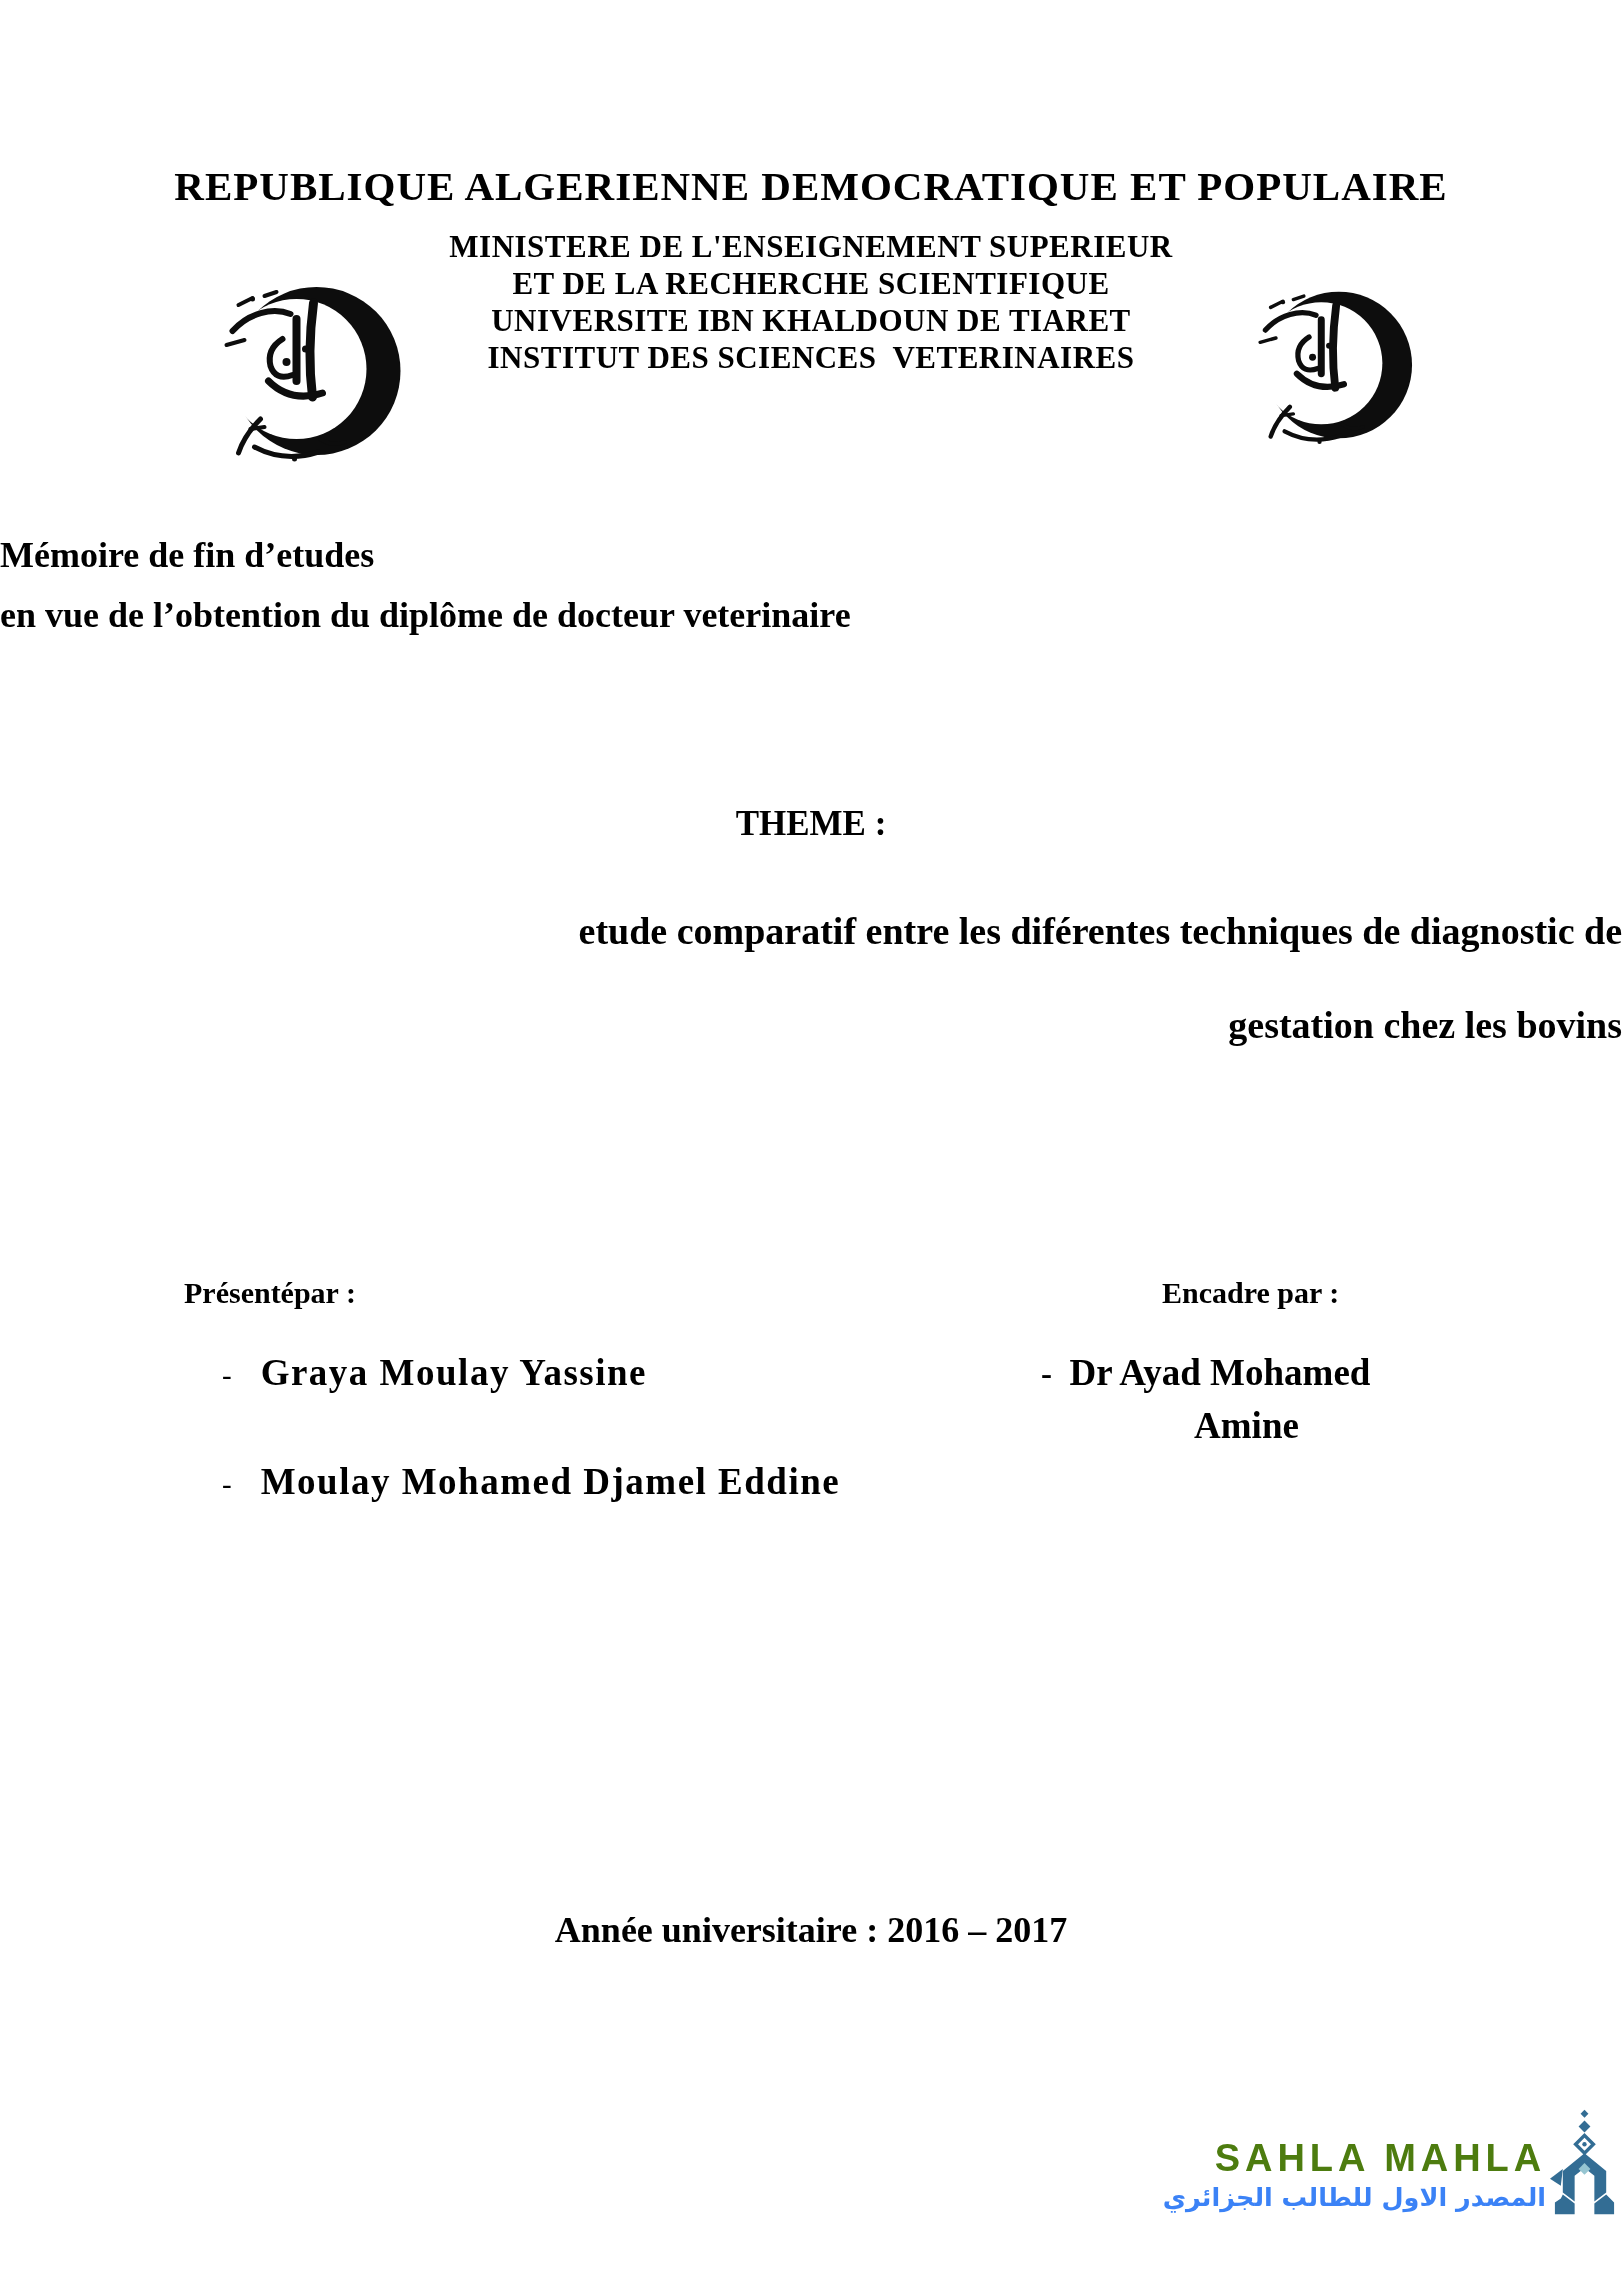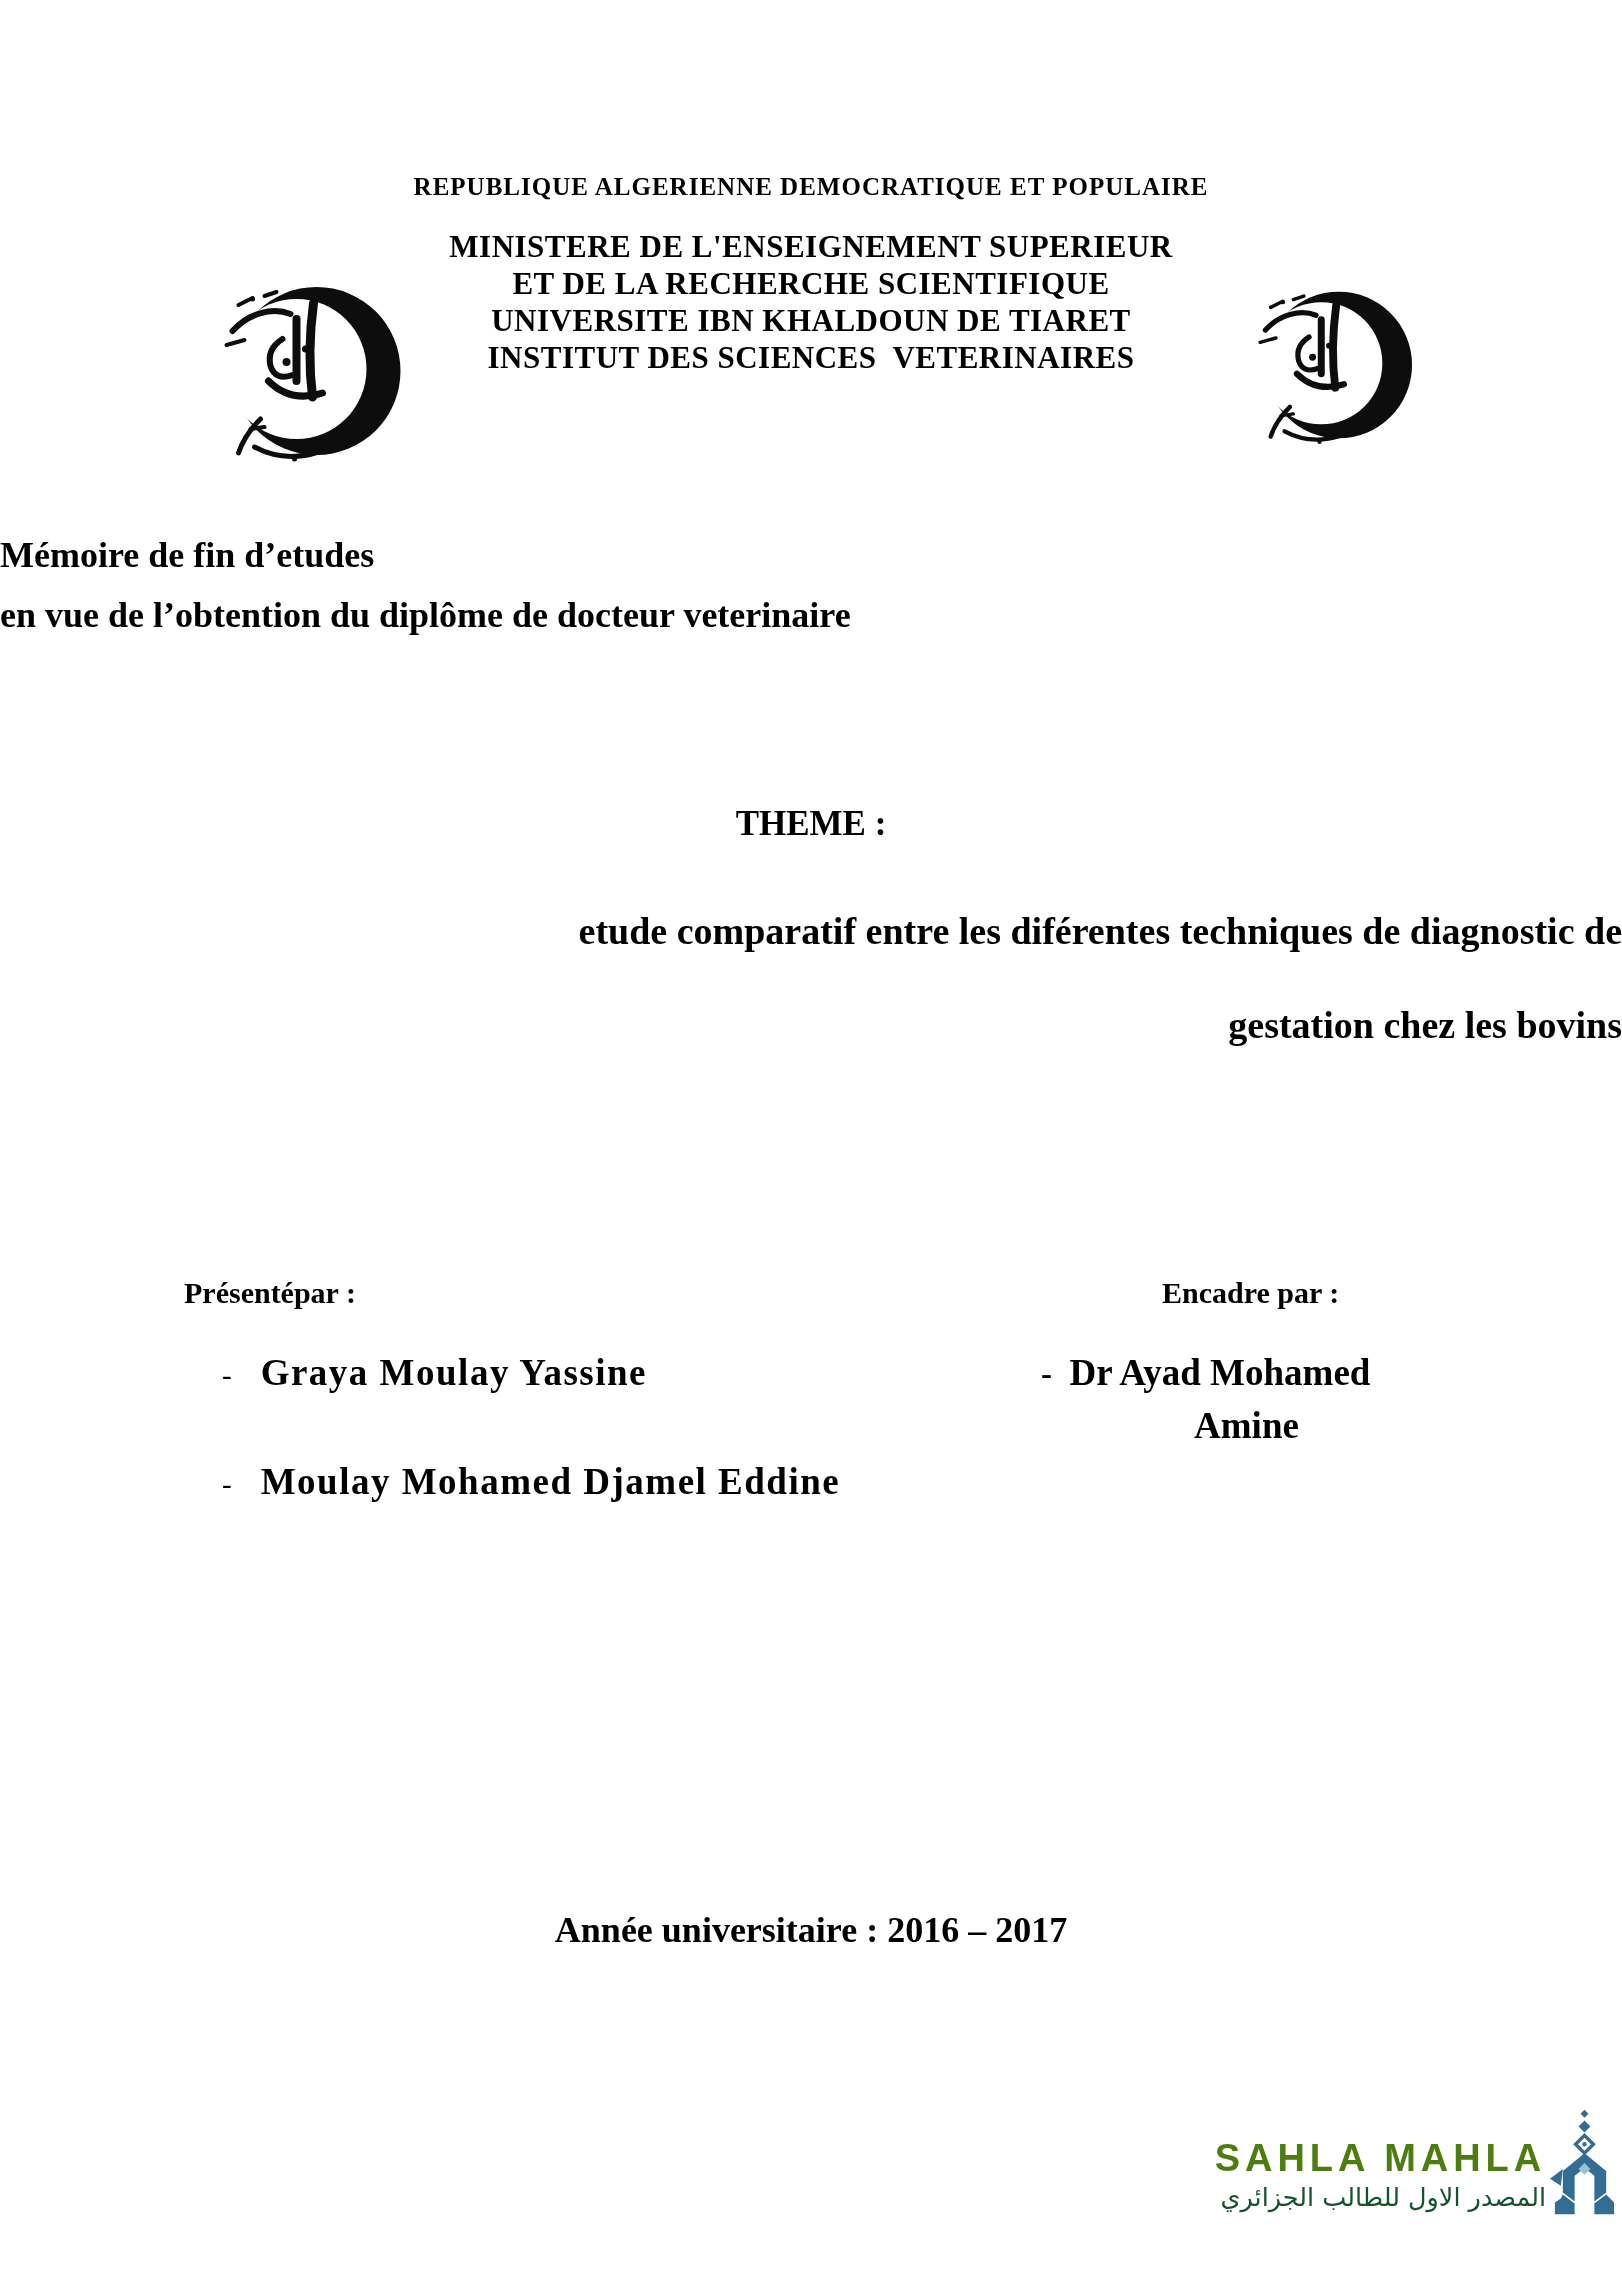--- a/index.html
+++ b/index.html
@@ -8,21 +8,21 @@
     width:1622px;height:2293px;
     margin:0 auto;
     background:#ffffff;
     overflow:hidden;
     font-family:"Liberation Serif", serif;
     color:#000;
   }
 
   
   .header{position:absolute;top:167px;left:0;width:100%;text-align:center;font-weight:bold;}
-  .header .line1{font-size:25px;line-height:39px;letter-spacing:1px;}
+  .header .line1{font-size:41px;line-height:39px;letter-spacing:1px;}
   .header .rest{margin-top:21.6px;}
   .header .rest div{font-size:31px;line-height:37px;letter-spacing:0.5px;}
 
   
   .seal{position:absolute;}
   .seal svg{width:100%;height:100%;display:block;}
   .seal-left{left:194px;top:269px;width:225px;height:220px;}
   .seal-right{left:1231px;top:276px;width:198px;height:192px;}
 
   
@@ -163,21 +163,21 @@
 
   <div class="student student-2">
     <span class="dash">-</span>
     <span>Moulay Mohamed Djamel Eddine</span>
   </div>
 
   <div class="year">Année universitaire : 2016 – 2017</div>
 
   <div class="watermark">
     <div class="brand" style="color: #4d7c0f;">SAHLA MAHLA</div>
-    <div class="tagline" style="color: #14532d;">المصدر الاول للطالب الجزائري</div>
+    <div class="tagline" style="color: #3b82f6; font-weight: bold;">المصدر الاول للطالب الجزائري</div>
   </div>
   <div class="mark">
     <svg viewBox="0 0 72 114" aria-hidden="true">
       <g fill="#336d94">
         <polygon points="36,2 40,6 36,10 32,6"></polygon>
         <polygon points="36,13 42,19 36,25 30,19"></polygon>
         <circle cx="36" cy="37" r="2.2"></circle>
         <path d="M36,46 L58,64 L58,86 L46,95 L46,69 L36,61 L26,69 L26,95 L14,86 L14,64 Z"></path>
         <path d="M14,88 L26,97 L26,108 L6,108 L6,96 L12,92 Z"></path>
         <path d="M58,88 L46,97 L46,108 L66,108 L66,96 L62,92 Z"></path>

